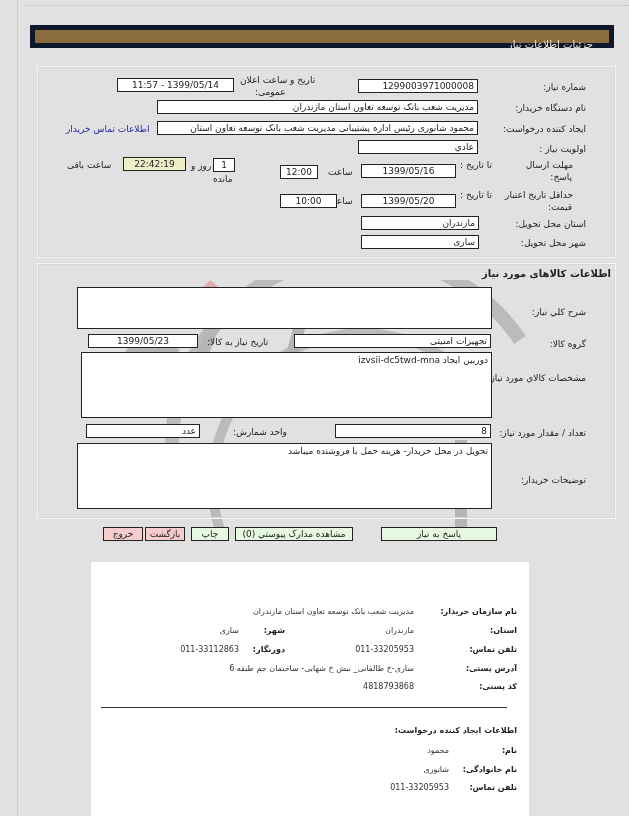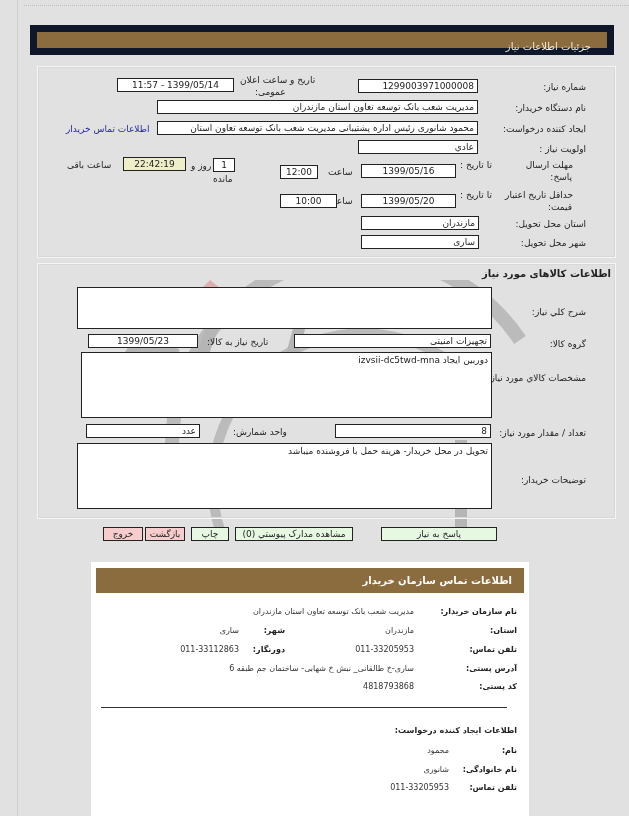--- a/index.html
+++ b/index.html
@@ -8,23 +8,23 @@
       background: #e1e1e1;
       font-family: "DejaVu Sans", sans-serif;
       font-size: 9px;
       color: #222;
       direction: rtl;
       position: relative;
     }
     .left-rule { position: absolute; left: 17px; top: 0; width: 1px; height: 816px; background: #cfcfcf; }
     .top-dots { position: absolute; left: 24px; right: 0; top: 5px; height: 2px; border-top: 1px dotted #bdbdbd; }
     .page-header {
-      position: absolute; left: 30px; top: 25px; width: 485px; height: 30px;
+      position: absolute; left: 30px; top: 25px; width: 485px; height: 23px;
       left: 30px; right: 15px; width: auto;
-      background: #8b6c3f; border: 7px solid #0f172a;
+      background: #8b6c3f; border: 5px solid #0f172a;
     }
     .page-header span {
       position: absolute; right: 16px; top: 9px; color: #f3ead8; font-size: 10px;
     }
     .section {
       position: absolute; left: 37px; right: 13px;
       border: 1px solid #f5f5f5; box-shadow: inset 0 0 0 1px #d8d8d8;
     }
     .sec1 { top: 66px; height: 192px; }
     .sec2 { top: 263px; height: 256px; }
@@ -162,23 +162,20 @@
   <div class="grip"></div>
 </div>
 
 <div class="btn" style="left:381px;width:116px;">پاسخ به نیاز</div>
 <div class="btn" style="left:235px;width:118px;">مشاهده مدارک پیوستي (0)</div>
 <div class="btn" style="left:191px;width:38px;">چاپ</div>
 <div class="btn red" style="left:145px;width:40px;">بازگشت</div>
 <div class="btn red" style="left:103px;width:40px;">خروج</div>
 
 <div class="contact-card">
-  <div class="contact-header">
-    <span>اطلاعات تماس سازمان خریدار</span>
-  </div>
 
   <span class="c-lbl" style="right:12px;top:45px;">نام سازمان خریدار:</span>
   <span class="c-val" style="right:115px;top:45px;">مدیریت شعب بانک توسعه تعاون استان مازندران</span>
 
   <span class="c-lbl" style="right:12px;top:64px;">استان:</span>
   <span class="c-val" style="right:115px;top:64px;">مازندران</span>
   <span class="c-lbl" style="right:244px;top:64px;">شهر:</span>
   <span class="c-val" style="right:290px;top:64px;">ساری</span>
 
   <span class="c-lbl" style="right:12px;top:83px;">تلفن تماس:</span>

